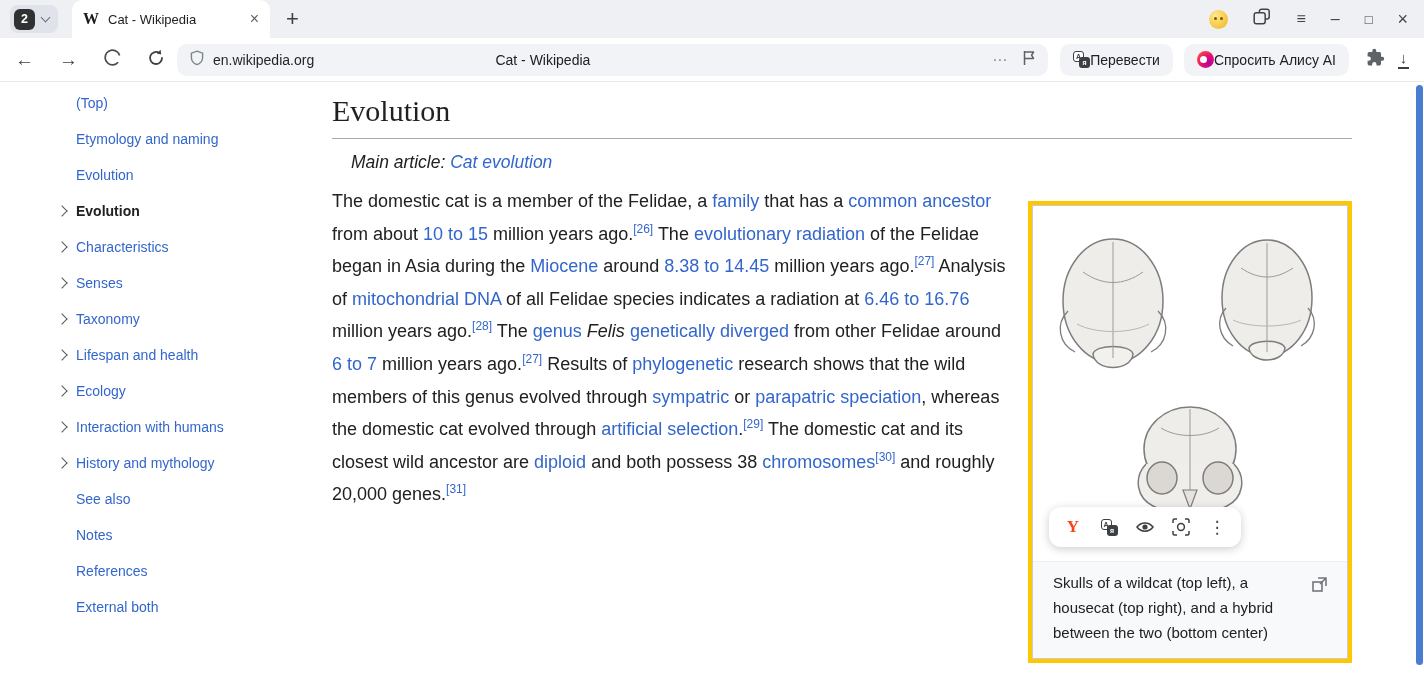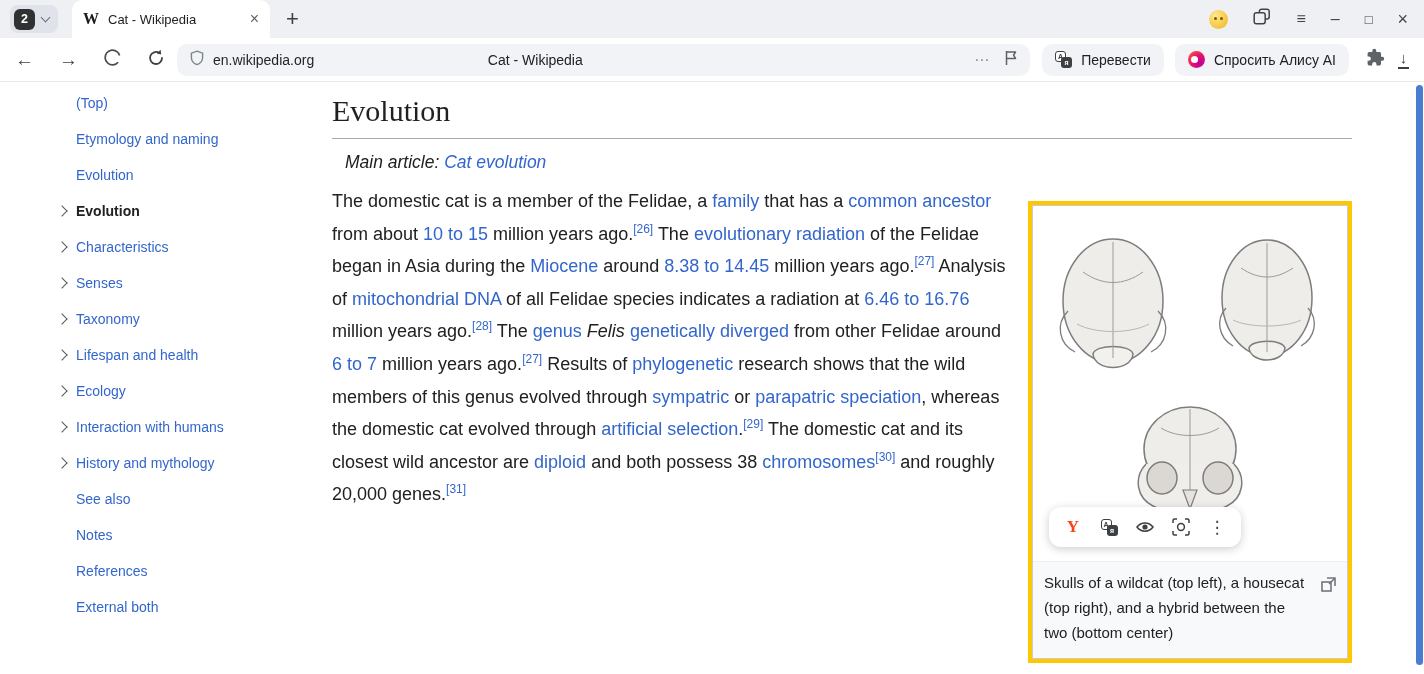--- a/index.html
+++ b/index.html
@@ -35,21 +35,21 @@
     border-bottom:1px solid #e7e9eb; }
   .nav-icons { display:flex; align-items:center; gap:25px; }
   .nav-glyph { font-size:19px; color:#3c4043; line-height:1; }
   .omnibox { flex:1; height:32px; margin:0 12px; background:#f1f3f6; border-radius:10px;
     display:flex; align-items:center; padding:4px 13px; position:relative; gap:9px; }
   .omni-url { font-size:14px; color:#1f2125; }
   .omni-title { position:absolute; left:42%; transform:translateX(-50%); font-size:14px; color:#202124; }
   .omni-right { margin-left:auto; display:flex; align-items:center; gap:15px; }
   .omni-dots { font-size:15px; color:#868c93; letter-spacing:1px; }
   .chip { height:32px; border:none; background:#f1f3f6; border-radius:10px; display:flex; align-items:center;
-    gap:9px; padding:0 13px; font-size:14px; color:#202124; margin-right:11px; font-family:inherit; cursor:default; }
+    padding:0 13px; font-size:14px; color:#202124; margin-right:11px; font-family:inherit; cursor:default; }
   .alice-icon { width:17px; height:17px; border-radius:50%; position:relative;
     background:radial-gradient(circle at 70% 70%, #b8009e, #e3126f 45%, #ff5c38 88%); }
   .alice-icon:before { content:""; position:absolute; left:3px; top:5px; width:7px; height:7px;
     background:#fff; border-radius:50%; }
   .tr-icon { position:relative; width:17px; height:17px; }
   .tr-back { position:absolute; left:0; top:0; width:11px; height:11px; border:1.3px solid #3c4043;
     border-radius:3px; font-size:7px; display:grid; place-items:center; color:#3c4043; font-weight:700; background:#fff; }
   .tr-front { position:absolute; right:0; bottom:0; width:11px; height:11px; background:#3c4043;
     border-radius:3px; font-size:7px; display:grid; place-items:center; color:#fff; font-weight:700; }
   .dl-icon { display:flex; flex-direction:column; align-items:center; }
@@ -62,35 +62,35 @@
   .toc { position:absolute; left:0; top:3px; width:320px; }
   .toc-item { height:36px; display:flex; align-items:center; padding-left:76px; position:relative; font-size:14px; }
   .toc-label { color:#3366cc; }
   .toc-item.active .toc-label { color:#202122; font-weight:700; }
   .toc-chevron { position:absolute; left:58px; top:14px; width:8px; height:8px;
     border-right:1.8px solid #54595d; border-bottom:1.8px solid #54595d; transform:rotate(-45deg); }
 
   .main { position:absolute; left:332px; top:0; right:72px; bottom:0; }
   .heading { font-family:"Liberation Serif","DejaVu Serif",serif; font-size:30px; font-weight:400;
     color:#1f2022; margin-top:12px; padding-bottom:10px; border-bottom:1px solid #a2a9b1; }
-  .hatnote { font-style:italic; font-size:17.5px; color:#202122; margin:13px 0 0 13px; }
+  .hatnote { font-style:italic; font-size:17.5px; color:#202122; margin:13px 0 0 19px; }
   .para { width:676px; font-size:18px; line-height:32.6px; color:#202122; margin-top:12px; }
   a.wlink { color:#3366cc; text-decoration:none; }
   sup.ref { font-size:12px; line-height:0; vertical-align:super; }
 
   
   .figure { position:absolute; right:0; top:119px; width:324px; border:4px solid #ffc700; background:#f8f9fa; }
   .figure-inner { border:1px solid #c8ccd1; background:#f8f9fa; }
   .fig-img { height:356px; background:#fff; position:relative; border-bottom:1px solid #edeff1; }
   .img-toolbar { position:absolute; left:16px; bottom:14px; height:40px; background:#fff; border-radius:12px;
     box-shadow:0 2px 10px rgba(0,0,0,.20); display:flex; align-items:center; padding:0 6px; }
   .tool-btn { width:36px; height:36px; display:grid; place-items:center; }
   .y-glyph { color:#fc3f1d; font-weight:700; font-size:17px; font-family:"Liberation Serif","DejaVu Serif",serif; }
   .kebab { font-size:17px; color:#3c4043; }
-  .fig-caption { padding:8px 11px 13px; font-size:15px; line-height:25px; color:#202122; }
+  .fig-caption { padding:8px 20px 13px; font-size:15px; line-height:25px; color:#202122; }
   .expand-icon { float:right; margin:4px 0 4px 10px; }
 
   .scrollbar-thumb { position:fixed; right:1px; top:85px; width:7px; height:580px;
     background:#4a7dd2; border-radius:4px; }
 </style>
 </head>
 <body>
 
 <div class="tabbar">
   <div class="tab-counter">

